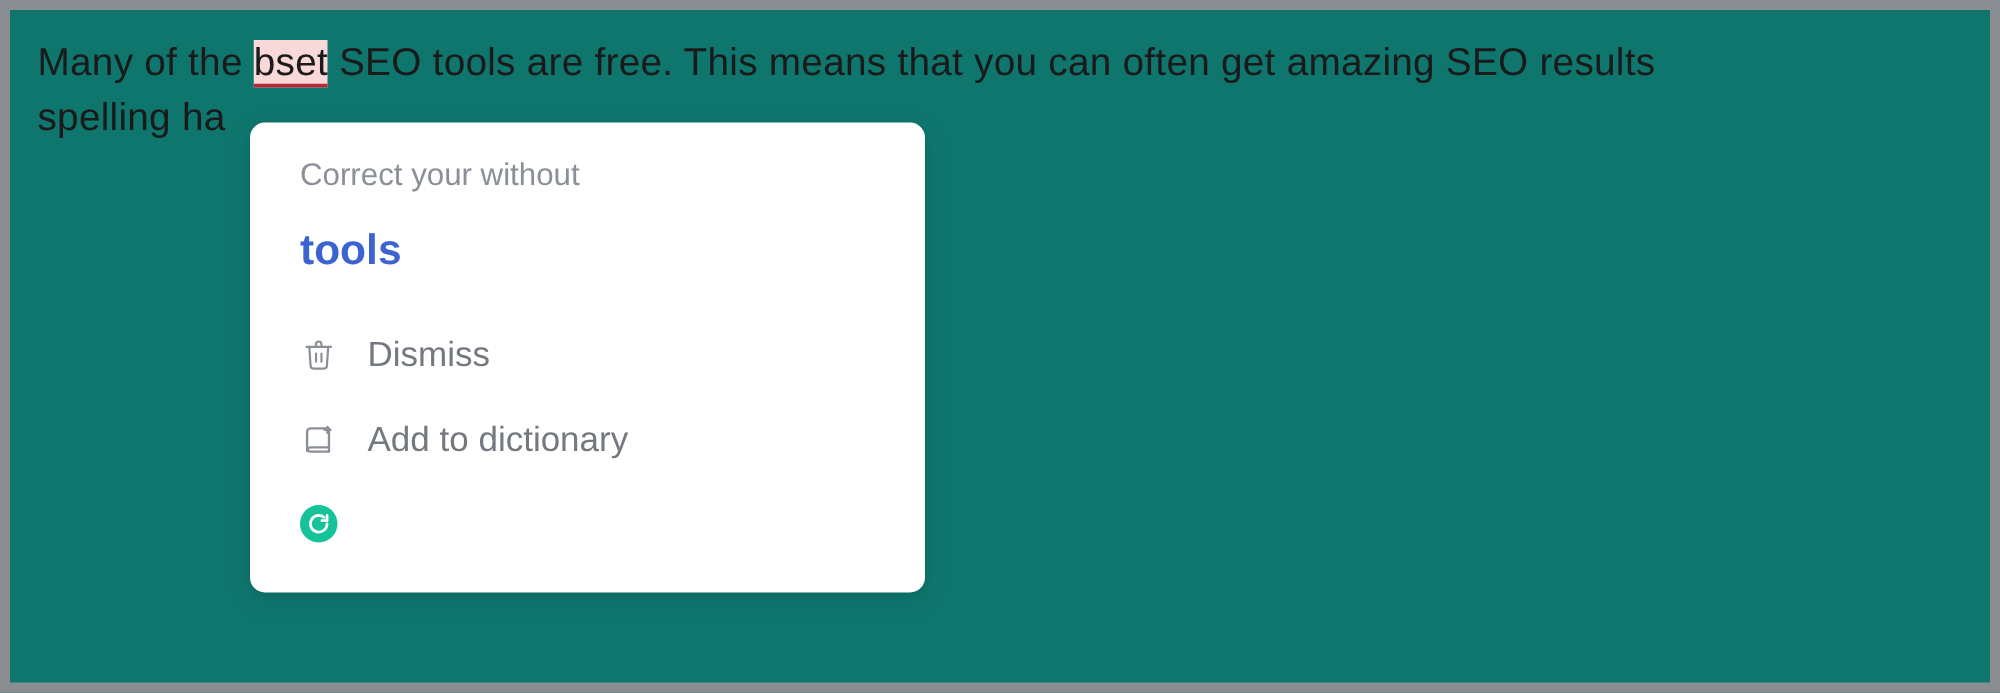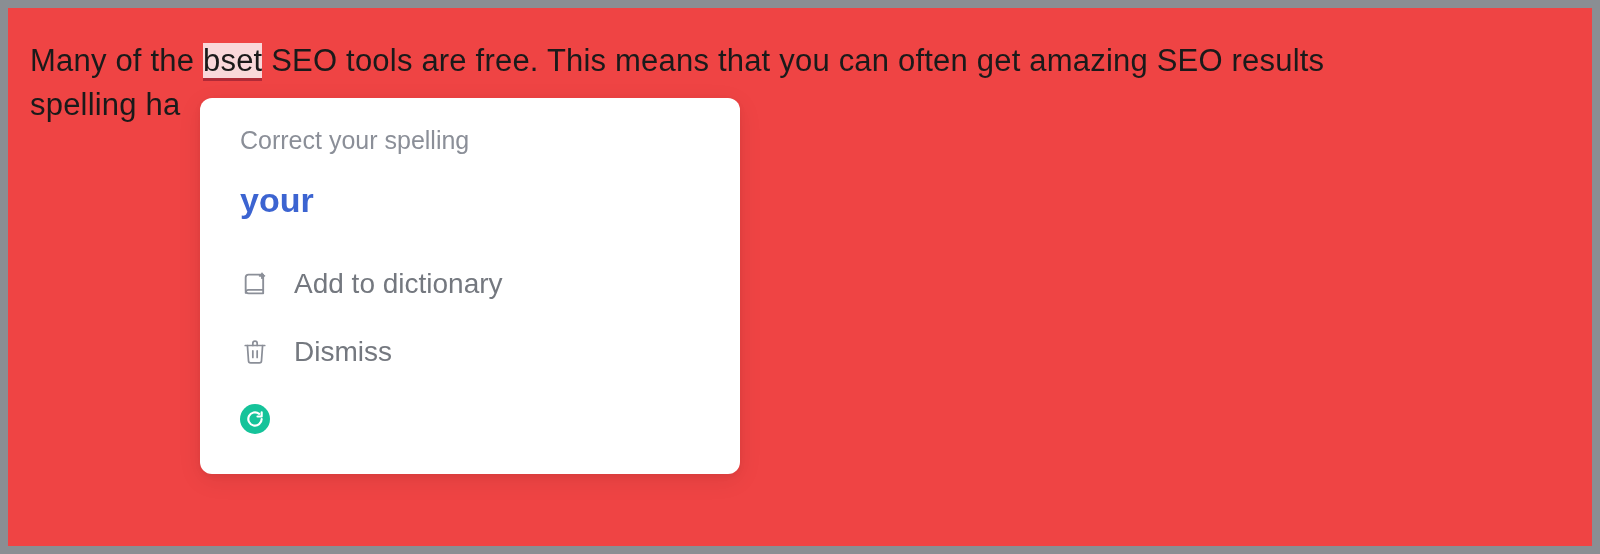--- a/index.html
+++ b/index.html
@@ -11,22 +11,22 @@
     font-family: Arial, Helvetica, sans-serif;
     overflow: hidden;
     box-sizing: border-box;
   }
   .outer {
     position: absolute;
     left: 8px;
     top: 8px;
     right: 8px;
     bottom: 8px;
-    background: #ef4444;
-    padding: 31px 22px 20px 22px;
+    background: #0f766e;
+    padding: 20px 22px 20px 22px;
     box-sizing: border-box;
   }
   .doc-text {
     font-size: 31px;
     line-height: 44px;
     color: #1a1a1a;
     font-family: Arial, Helvetica, sans-serif;
     letter-spacing: 0.2px;
   }
   .misspelled {
@@ -95,47 +95,47 @@
 <div class="outer">
 
   <div class="doc-text">
     <span>Many of the </span><span class="misspelled">bset</span><span> SEO tools are free. This means that you can often get amazing SEO results</span>
     <br>
     <span>spelling ha</span>
   </div>
 
   <div class="popup">
 
-    <div class="popup-header">Correct your spelling</div>
+    <div class="popup-header">Correct your without</div>
 
-    <div class="suggestion">your</div>
-
-    <div class="popup-row">
-      <span class="icon-slot">
-        <svg width="28" height="28" viewBox="0 0 24 24" fill="none" stroke="currentColor" stroke-width="1.6" stroke-linecap="round" stroke-linejoin="round">
-          <path d="M4 19.5A2.5 2.5 0 0 1 6.5 17H19"></path>
-          <path d="M6.5 4H19v16H6.5A2.5 2.5 0 0 1 4 17.5V6.5A2.5 2.5 0 0 1 6.5 4z"></path>
-          <line x1="18" y1="3" x2="18" y2="7"></line>
-          <line x1="16" y1="5" x2="20" y2="5"></line>
-        </svg>
-      </span>
-      <span class="label">Add to dictionary</span>
-    </div>
+    <div class="suggestion">tools</div>
 
     <div class="popup-row">
       <span class="icon-slot">
         <svg width="26" height="28" viewBox="0 0 24 24" fill="none" stroke="currentColor" stroke-width="1.6" stroke-linecap="round" stroke-linejoin="round">
           <polyline points="3 6 5 6 21 6"></polyline>
           <path d="M19 6l-1 14a2 2 0 0 1-2 2H8a2 2 0 0 1-2-2L5 6"></path>
           <path d="M10 6V4a2 2 0 0 1 2-2 2 2 0 0 1 2 2v2"></path>
           <line x1="10" y1="11" x2="10" y2="17"></line>
           <line x1="14" y1="11" x2="14" y2="17"></line>
         </svg>
       </span>
       <span class="label">Dismiss</span>
+    </div>
+
+    <div class="popup-row">
+      <span class="icon-slot">
+        <svg width="28" height="28" viewBox="0 0 24 24" fill="none" stroke="currentColor" stroke-width="1.6" stroke-linecap="round" stroke-linejoin="round">
+          <path d="M4 19.5A2.5 2.5 0 0 1 6.5 17H19"></path>
+          <path d="M6.5 4H19v16H6.5A2.5 2.5 0 0 1 4 17.5V6.5A2.5 2.5 0 0 1 6.5 4z"></path>
+          <line x1="18" y1="3" x2="18" y2="7"></line>
+          <line x1="16" y1="5" x2="20" y2="5"></line>
+        </svg>
+      </span>
+      <span class="label">Add to dictionary</span>
     </div>
 
     <div class="popup-row">
       <span class="grammarly-icon">
         <svg width="20" height="20" viewBox="0 0 24 24" fill="none" stroke="#ffffff" stroke-width="2.6" stroke-linecap="round" stroke-linejoin="round">
           <path d="M20 12a8 8 0 1 1-3-6.25"></path>
           <polyline points="20 4 20 9 15 9"></polyline>
         </svg>
       </span>
     </div>

